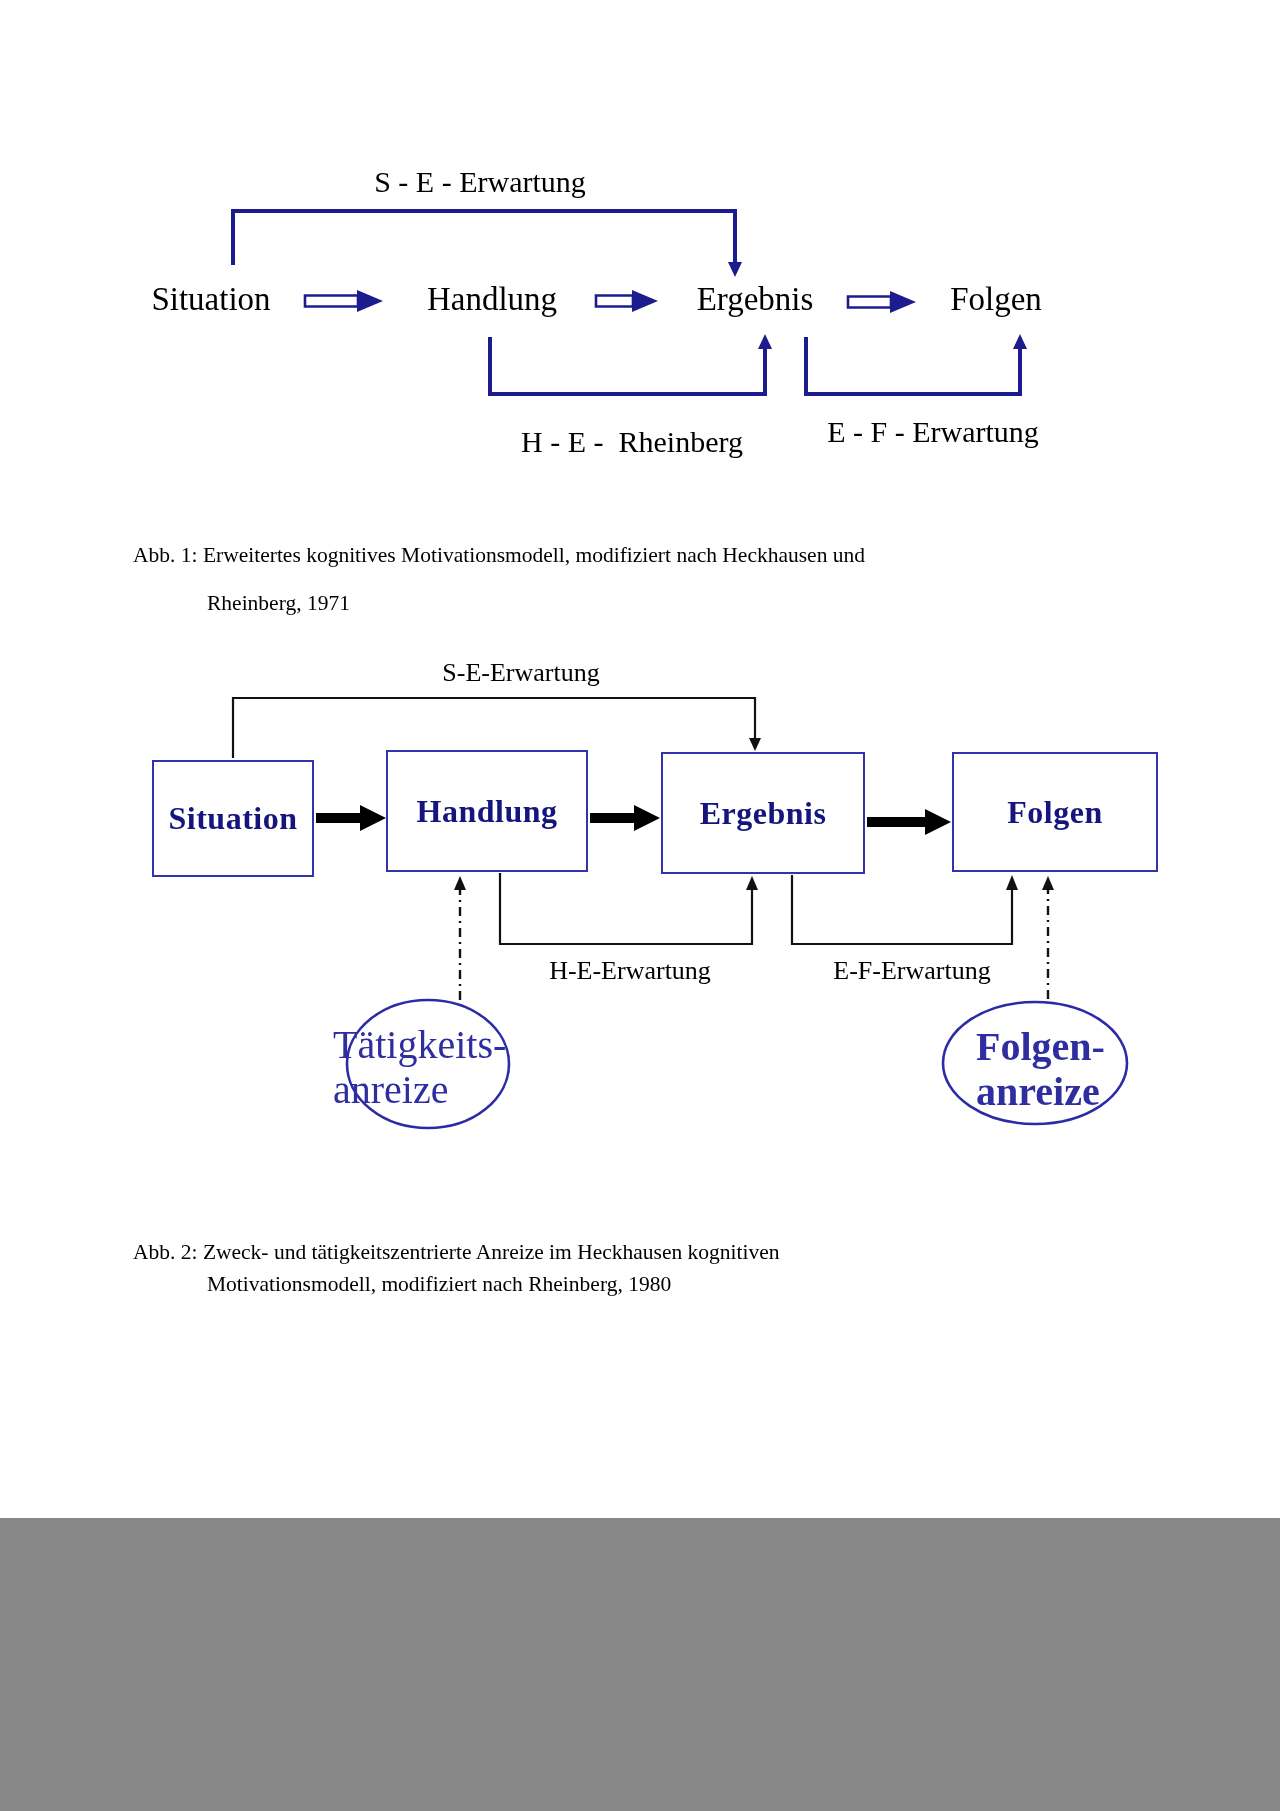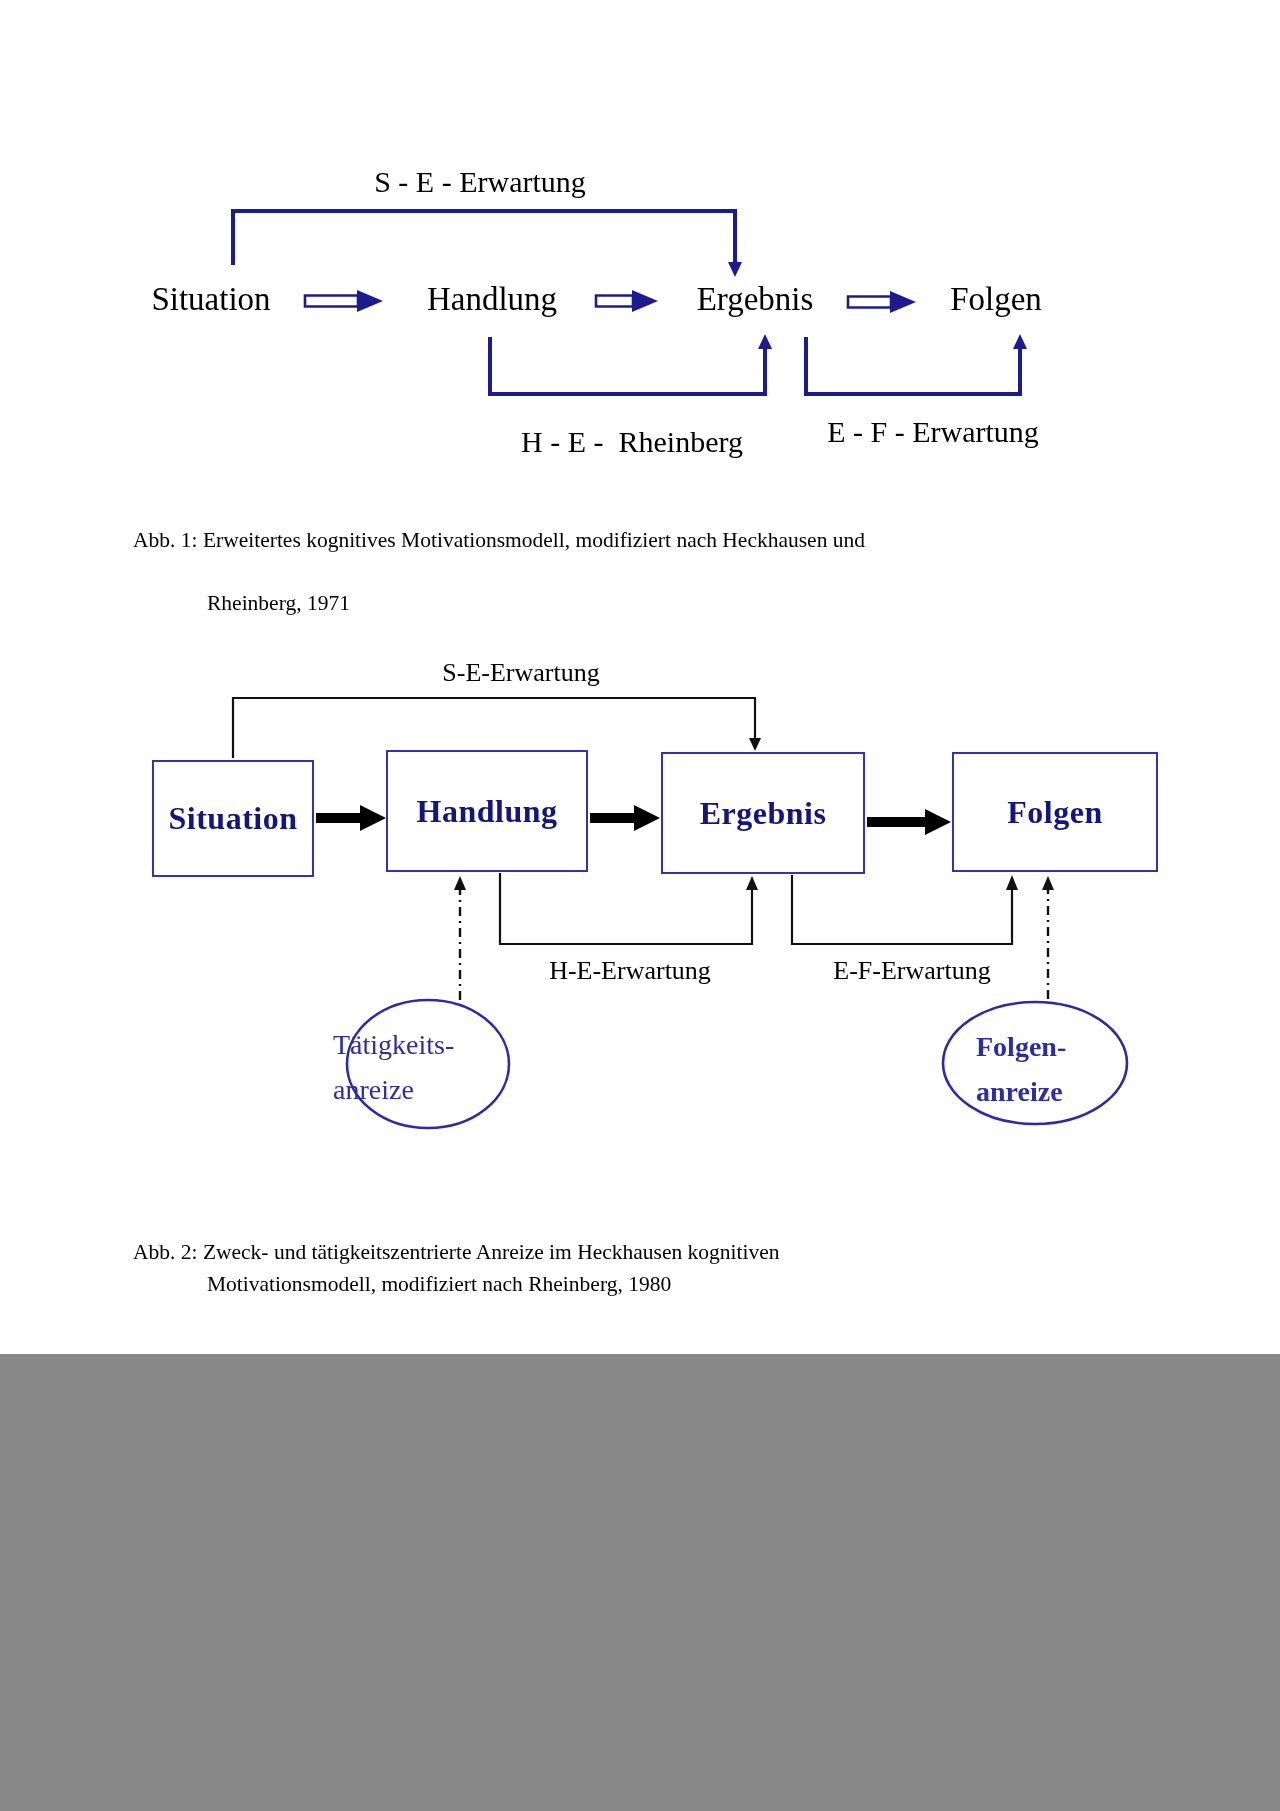--- a/index.html
+++ b/index.html
@@ -8,21 +8,21 @@
     --c-box_border:#3333b0;
     --c-box_text:#15157e;
     --c-ellipse_border:#2b2ba6;
     --c-ellipse_text:#2e2ea0;
     --c-text_black:#000000;
     --c-background:#ffffff;
   }
   html,body{margin:0;padding:0;background:#888;}
   .page{
     position:relative;
-    width:1280px;height:1354px;
+    width:1280px;height:1518px;
     margin:0 auto;
     background:var(--c-background,#fff);
     font-family:"Liberation Serif","DejaVu Serif",serif;
     color:var(--c-text_black,#000);
     overflow:hidden;
   }
   svg.lines{position:absolute;left:0;top:0;width:1280px;height:1811px;}
 
   
   .navy-stroke{fill:none;stroke:var(--c-navy,#1c1c8f);stroke-width:4;}
@@ -49,21 +49,21 @@
     box-sizing:border-box;
   }
   .node-box .box-label{
     font-weight:bold;
     font-size:32px;
     color:var(--c-box_text,#15157e);
     letter-spacing:0.5px;
   }
   .ellipse-text{
     position:absolute;
-    font-size:28px;line-height:45px;
+    font-size:40px;line-height:45px;
     color:var(--c-ellipse_text,#2e2ea0);
   }
 </style>
 </head>
 <body>
 
 <div class="page">
 
   <svg class="lines" viewBox="0 0 1280 1811">
 
@@ -110,21 +110,21 @@
   <div class="t fig1-label center" style="left:480px;top:167px;">S - E - Erwartung</div>
 
   <div class="t fig1-word center" style="left:211px;top:283px;">Situation</div>
   <div class="t fig1-word center" style="left:492px;top:283px;">Handlung</div>
   <div class="t fig1-word center" style="left:755px;top:283px;">Ergebnis</div>
   <div class="t fig1-word center" style="left:996px;top:283px;">Folgen</div>
 
   <div class="t fig1-label center" style="left:632px;top:427px;">H - E -  Rheinberg</div>
   <div class="t fig1-label center" style="left:933px;top:417px;">E - F - Erwartung</div>
 
-  <div class="t caption" style="left:133px;top:530px;text-align:right;">Abb. 1: Erweitertes kognitives Motivationsmodell, modifiziert nach Heckhausen und</div>
+  <div class="t caption" style="left:133px;top:545px;text-align:right;">Abb. 1: Erweitertes kognitives Motivationsmodell, modifiziert nach Heckhausen und</div>
   <div class="t caption" style="left:207px;top:593px;">Rheinberg, 1971</div>
 
   <div class="t fig2-label center" style="left:521px;top:660px;">S-E-Erwartung</div>
 
   <div class="node-box" style="left:152px;top:760px;width:162px;height:117px;">
     <span class="box-label">Situation</span>
   </div>
   <div class="node-box" style="left:386px;top:750px;width:202px;height:122px;">
     <span class="box-label">Handlung</span>
   </div>

